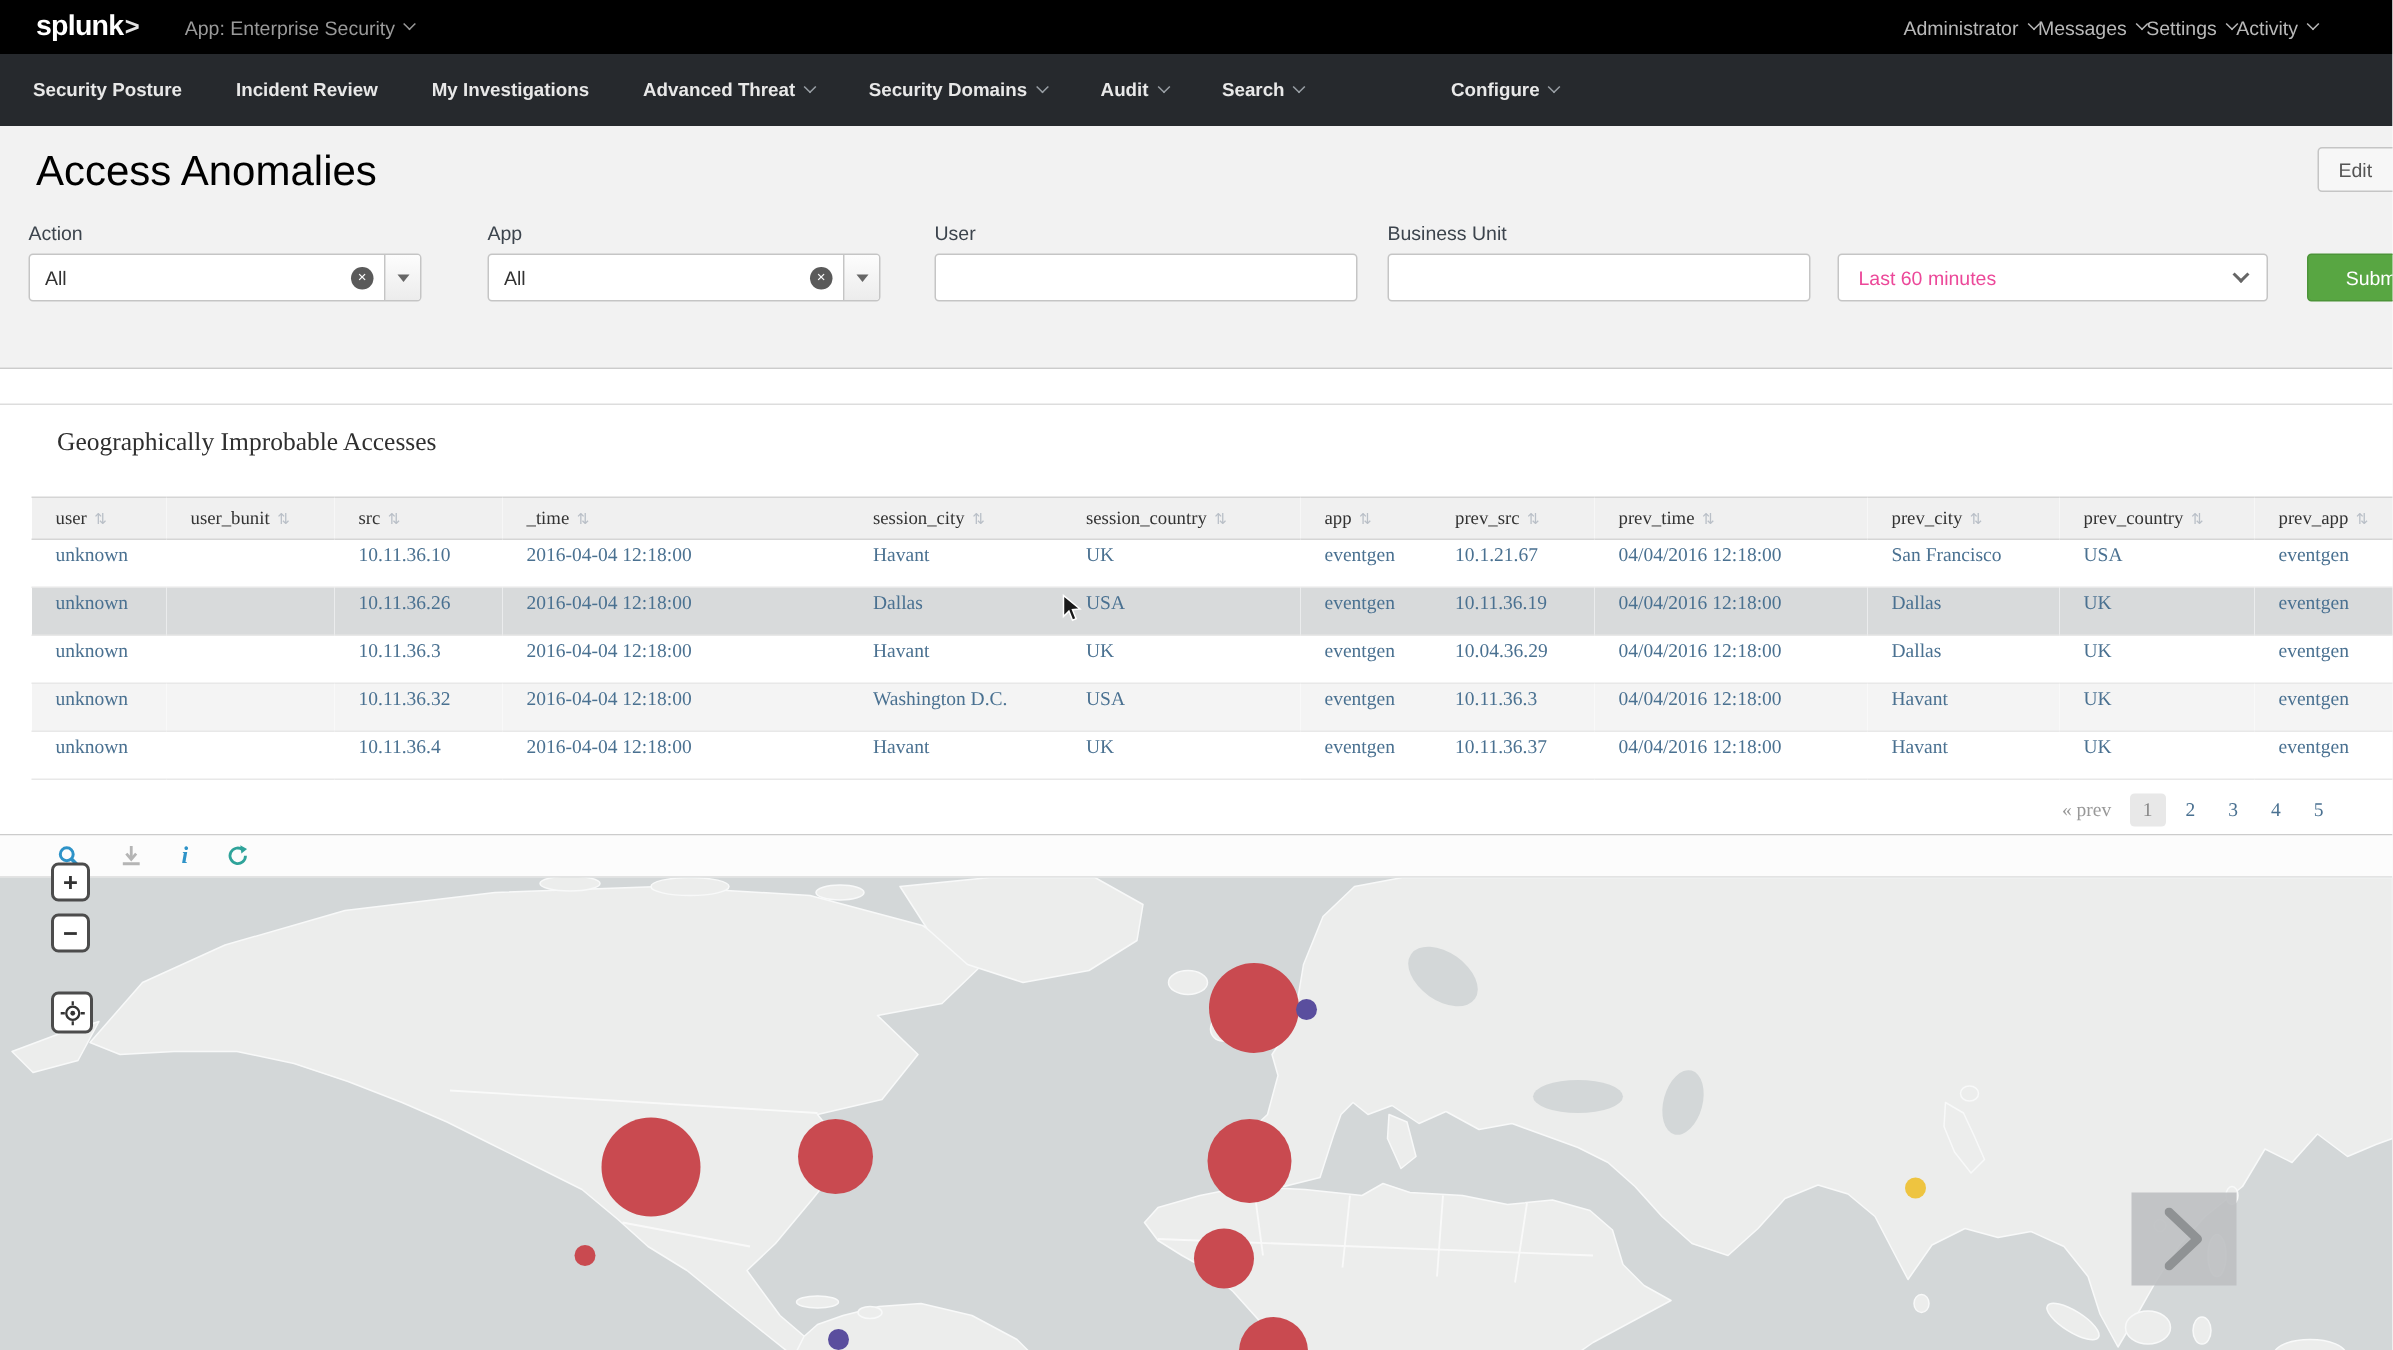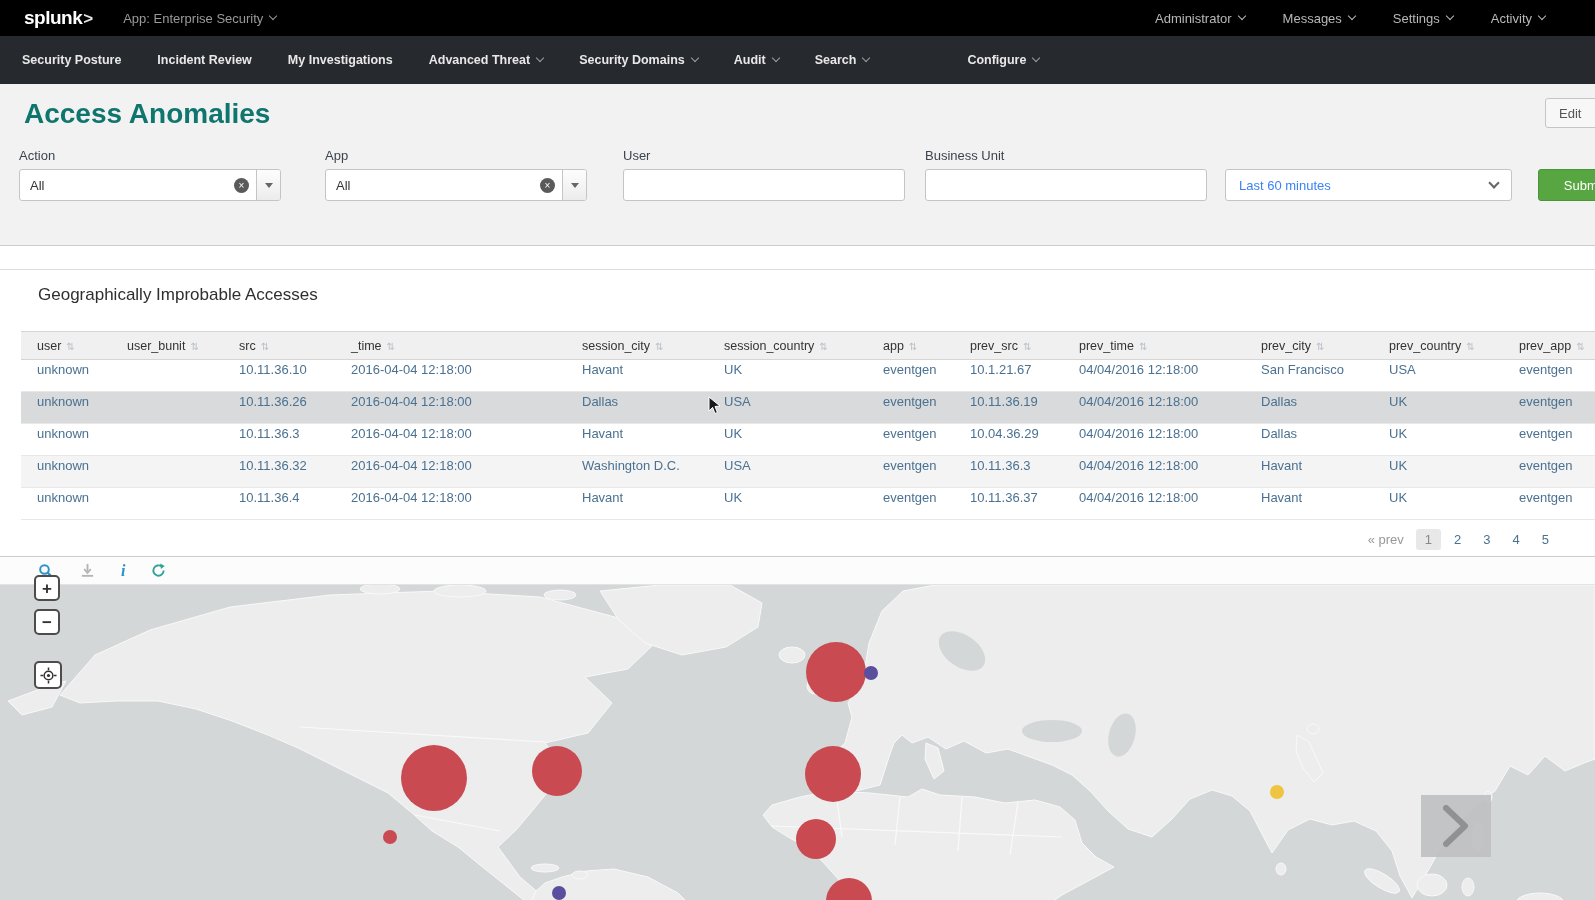--- a/index.html
+++ b/index.html
@@ -5,53 +5,53 @@
   * { margin:0; padding:0; box-sizing:border-box; }
   html,body { width:1595px; height:900px; overflow:hidden; }
   body { position:relative; font-family:"Liberation Sans", sans-serif; background:#f2f2f2; color:#333; }
 
   
   .topbar { height:36px; background:#000; display:flex; align-items:center; padding:0 50px 0 24px; }
   .logo { display:flex; align-items:baseline; cursor:pointer; }
   .logo-main { color:#fff; font-weight:bold; font-size:19px; letter-spacing:-0.5px; }
   .logo-mark { color:#e3e3e3; font-weight:bold; font-size:17px; margin-left:1px; }
   .app-context { margin-left:30px; color:#9a9a9a; font-size:13px; display:flex; align-items:center; cursor:pointer; }
-  .topbar-right { margin-left:auto; display:flex; gap:38px; }
+  .topbar-right { margin-left:auto; display:flex; }
   .tb-menu { color:#b8b8b8; font-size:13px; display:flex; align-items:center; cursor:pointer; white-space:nowrap; }
   .chev { display:inline-block; width:6px; height:6px; border-right:1.5px solid currentColor; border-bottom:1.5px solid currentColor; transform:rotate(45deg); margin-left:7px; position:relative; top:-2px; }
 
   
   .navbar { height:48px; background:#26292d; display:flex; align-items:stretch; padding-left:4px; }
   .nav-item { color:#e8e8e8; font-size:12.5px; font-weight:bold; display:flex; align-items:center; padding:0 18px; white-space:nowrap; cursor:pointer; }
   .nav-item .chev { color:#9aa0a6; }
   .nav-item.offset { margin-left:62px; }
 
   
   .page-head { position:relative; padding:14px 24px 0 24px; height:48px; }
-  .page-head h1 { font-size:28px; font-weight:700; color:#0f766e; }
+  .page-head h1 { font-size:28px; font-weight:400; color:#000000; }
   .edit-btn { position:absolute; left:1545px; top:14px; height:30px; width:72px; background:#f7f7f7; border:1px solid #c5c5c5; border-radius:3px; font-size:13px; color:#555; text-align:left; padding-left:13px; font-family:inherit; }
 
   
   .filters { position:relative; height:70px; margin-top:16px; }
   .fg { position:absolute; top:0; }
   .f-label { font-size:13px; color:#3c444d; margin-bottom:6px; }
   .combo { display:flex; align-items:center; height:32px; background:#fff; border:1px solid #c5c5c5; border-radius:3px; overflow:hidden; }
   .combo-value { flex:1; padding-left:10px; font-size:13px; color:#333; }
   .clear { width:15px; height:15px; border-radius:50%; background:#5a5a5a; color:#fff; font-size:10px; line-height:15px; text-align:center; margin-right:7px; cursor:pointer; flex:none; }
   .caret-box { width:24px; align-self:stretch; border-left:1px solid #c5c5c5; background:linear-gradient(#fdfdfd,#ececec); display:flex; align-items:center; justify-content:center; cursor:pointer; flex:none; }
   .tri { width:0; height:0; border-left:4px solid transparent; border-right:4px solid transparent; border-top:5px solid #666; }
   .f-input { height:32px; border:1px solid #c5c5c5; border-radius:3px; padding:0 10px; font-size:13px; font-family:inherit; background:#fff; display:block; }
-  .time-picker { display:flex; align-items:center; justify-content:space-between; height:32px; background:#fff; border:1px solid #c5c5c5; border-radius:3px; padding:0 13px; font-size:13px; color:#3b82f6; cursor:pointer; }
+  .time-picker { display:flex; align-items:center; justify-content:space-between; height:32px; background:#fff; border:1px solid #c5c5c5; border-radius:3px; padding:0 13px; font-size:13px; color:#ec4899; cursor:pointer; }
   .chev-lg { width:8px; height:8px; border-right:2px solid #666; border-bottom:2px solid #666; transform:rotate(45deg); position:relative; top:-2px; }
   .submit-btn { height:32px; width:92px; background:#58a642; border:1px solid #4c9439; border-radius:3px; color:#fff; font-size:13px; font-family:inherit; }
 
   
   .content-white { margin-top:27px; background:#fff; border-top:1px solid #ccc; }
   .spacer { height:23px; }
-  .panel { border-top:1px solid #ddd; }
+  .panel { border-top:1px solid #ddd;font-family:Liberation Serif, serif; }
   .panel-title { font-size:17px; font-weight:400; color:#2f2f2f; padding:15px 0 0 38px; height:37px; }
   .data-table { table-layout:fixed; width:1642px; margin:24px 0 0 21px; border-collapse:collapse; }
   .data-table th { height:28px; background:#f0f0f0; border-top:1px solid #d5d5d5; border-bottom:1px solid #d5d5d5; font-weight:normal; font-size:12.5px; color:#333; text-align:left; padding:0 8px 0 16px; white-space:nowrap; overflow:hidden; cursor:pointer; }
   .sort { color:#b9bfc7; font-size:10px; margin-left:5px; }
   .data-table td { height:32px; font-size:13px; color:#4a7191; padding:0 8px 12px 16px; border-bottom:1px solid #e8e8e8; white-space:nowrap; overflow:hidden; cursor:pointer; }
   .data-table tbody tr:nth-child(even) { background:#f4f4f4; }
   .data-table tbody tr.hovered { background:#d8dadb; }
   .pagination { text-align:right; padding:9px 35px 9px 0; font-size:13px; height:36px;margin-left:20px; }
   .prev { color:#999; margin-right:10px; cursor:default; }
   .page-btn { display:inline-block; padding:3px 9px; margin:0 2px; color:#4a7191; cursor:pointer; }

